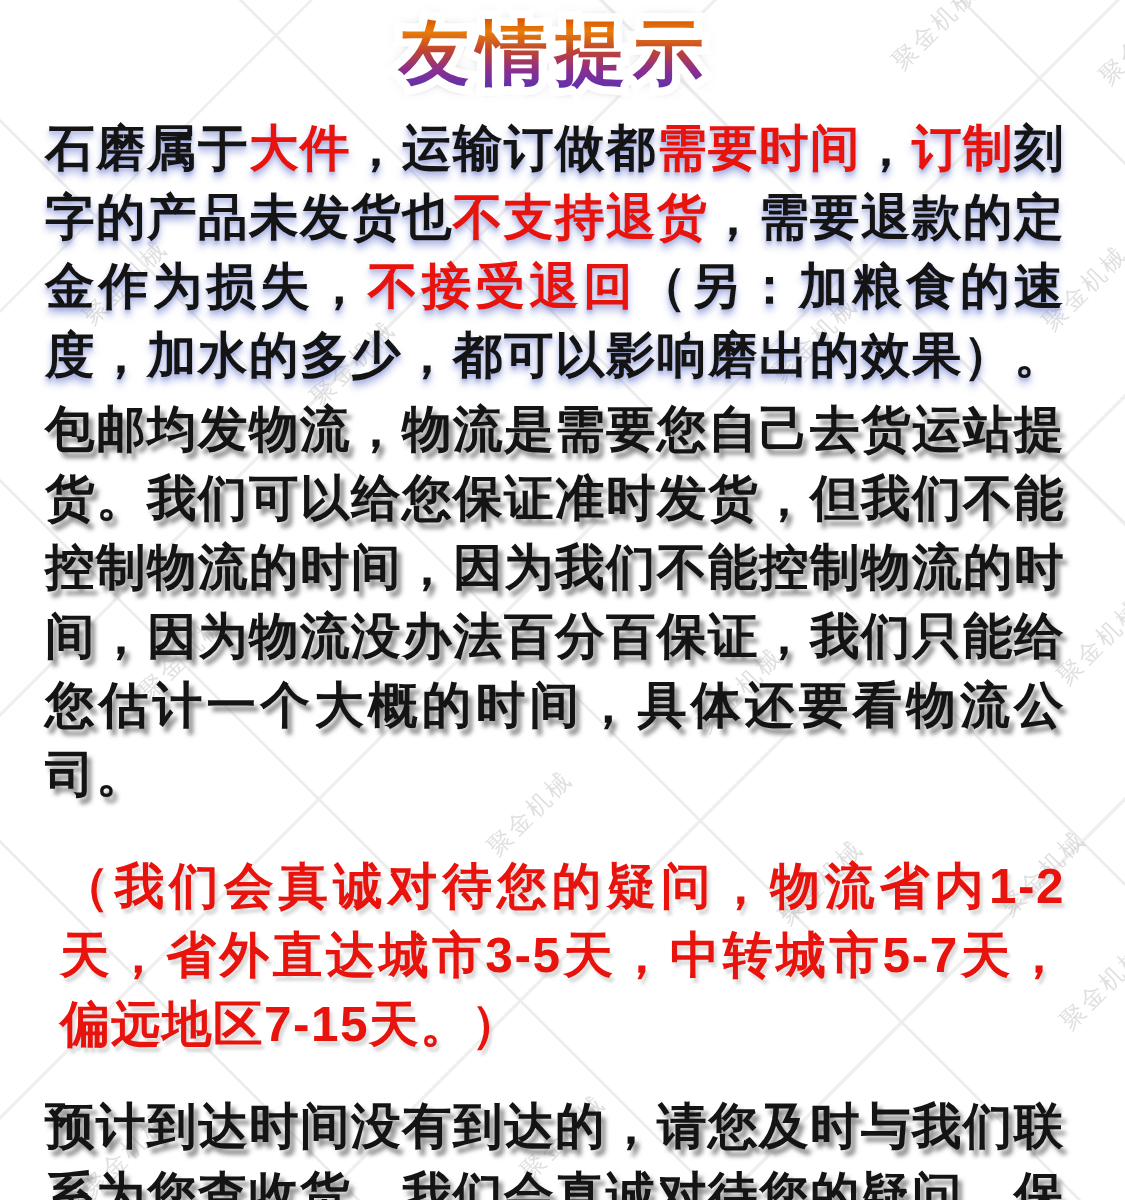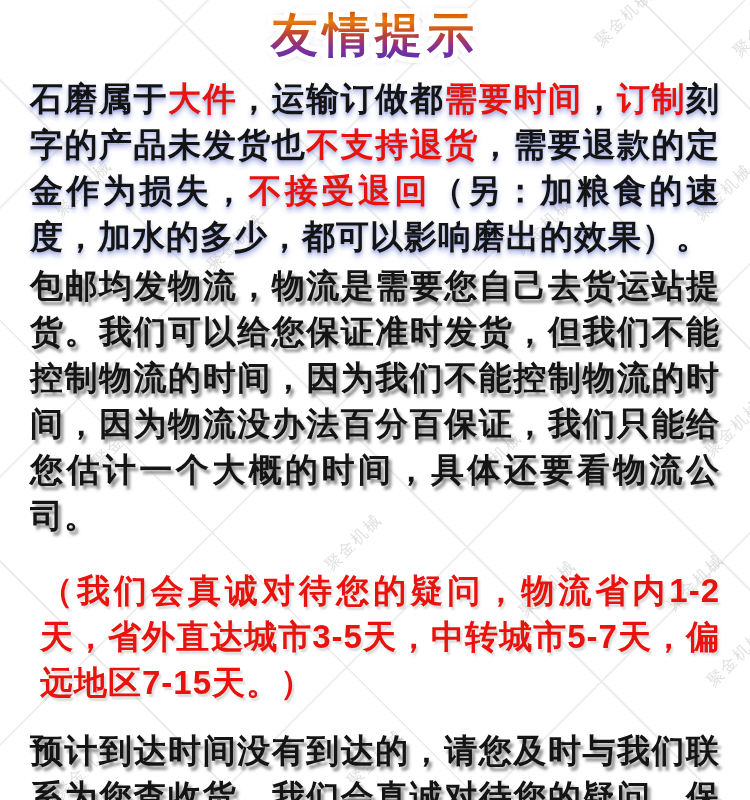--- a/index.html
+++ b/index.html
@@ -21,21 +21,21 @@
     color:#c7c7c7;
     opacity:.55;
     transform:rotate(-45deg);
     letter-spacing:2px;
     white-space:nowrap;
     pointer-events:none;
     user-select:none;
   }
   .content{
     position:absolute;inset:0;
-    padding:4px 30px 0 30px;
+    padding:4px 40px 0 30px;
     box-sizing:border-box;
   }
   .title-wrap{
     position:relative;
     text-align:center;
     height:62px;
     margin-top:2px;
   }
   .title-back,.title-front{
     position:absolute;left:0;right:0;top:0;

